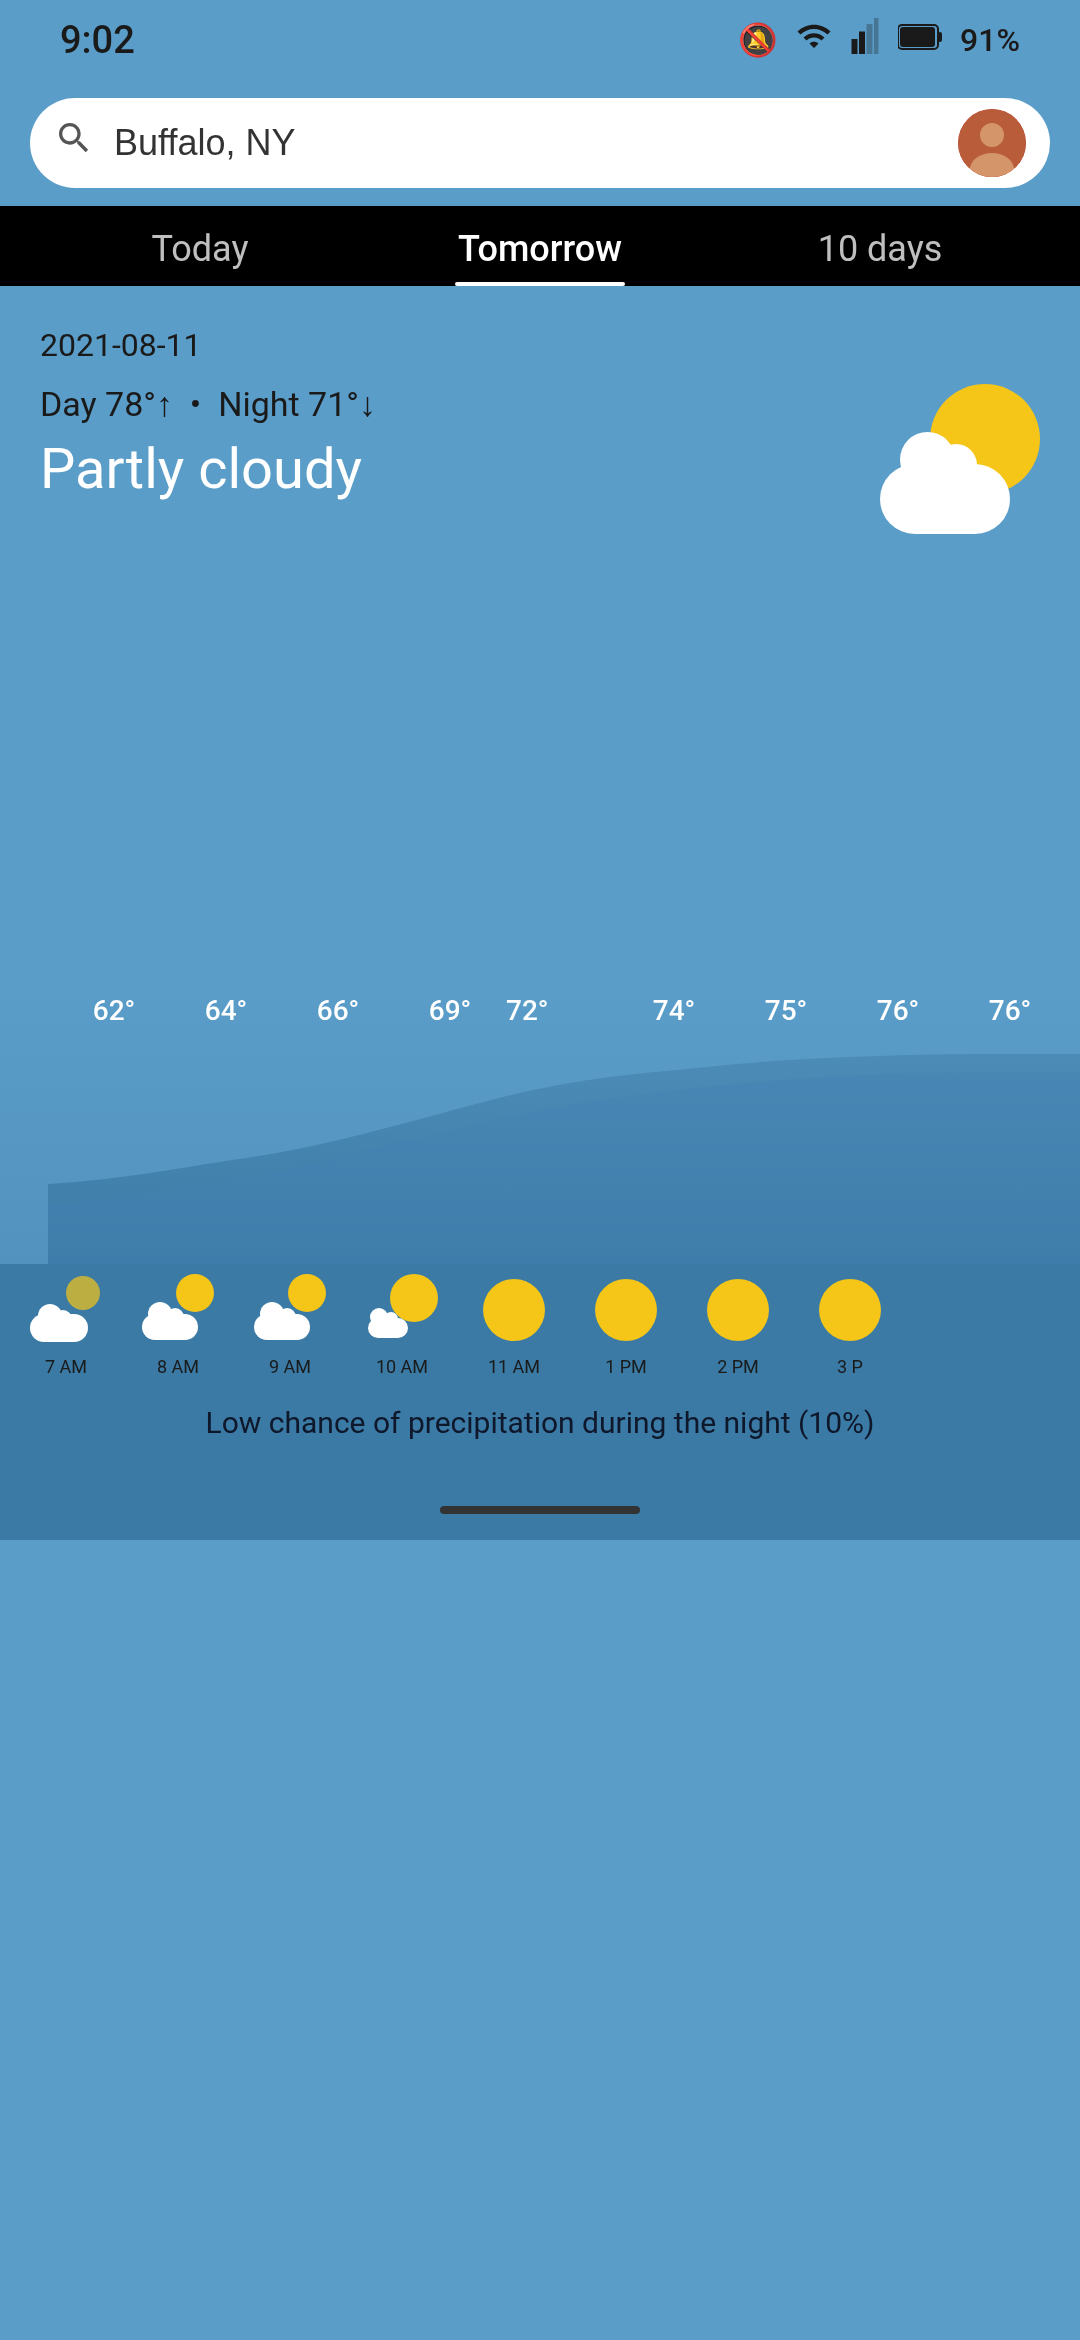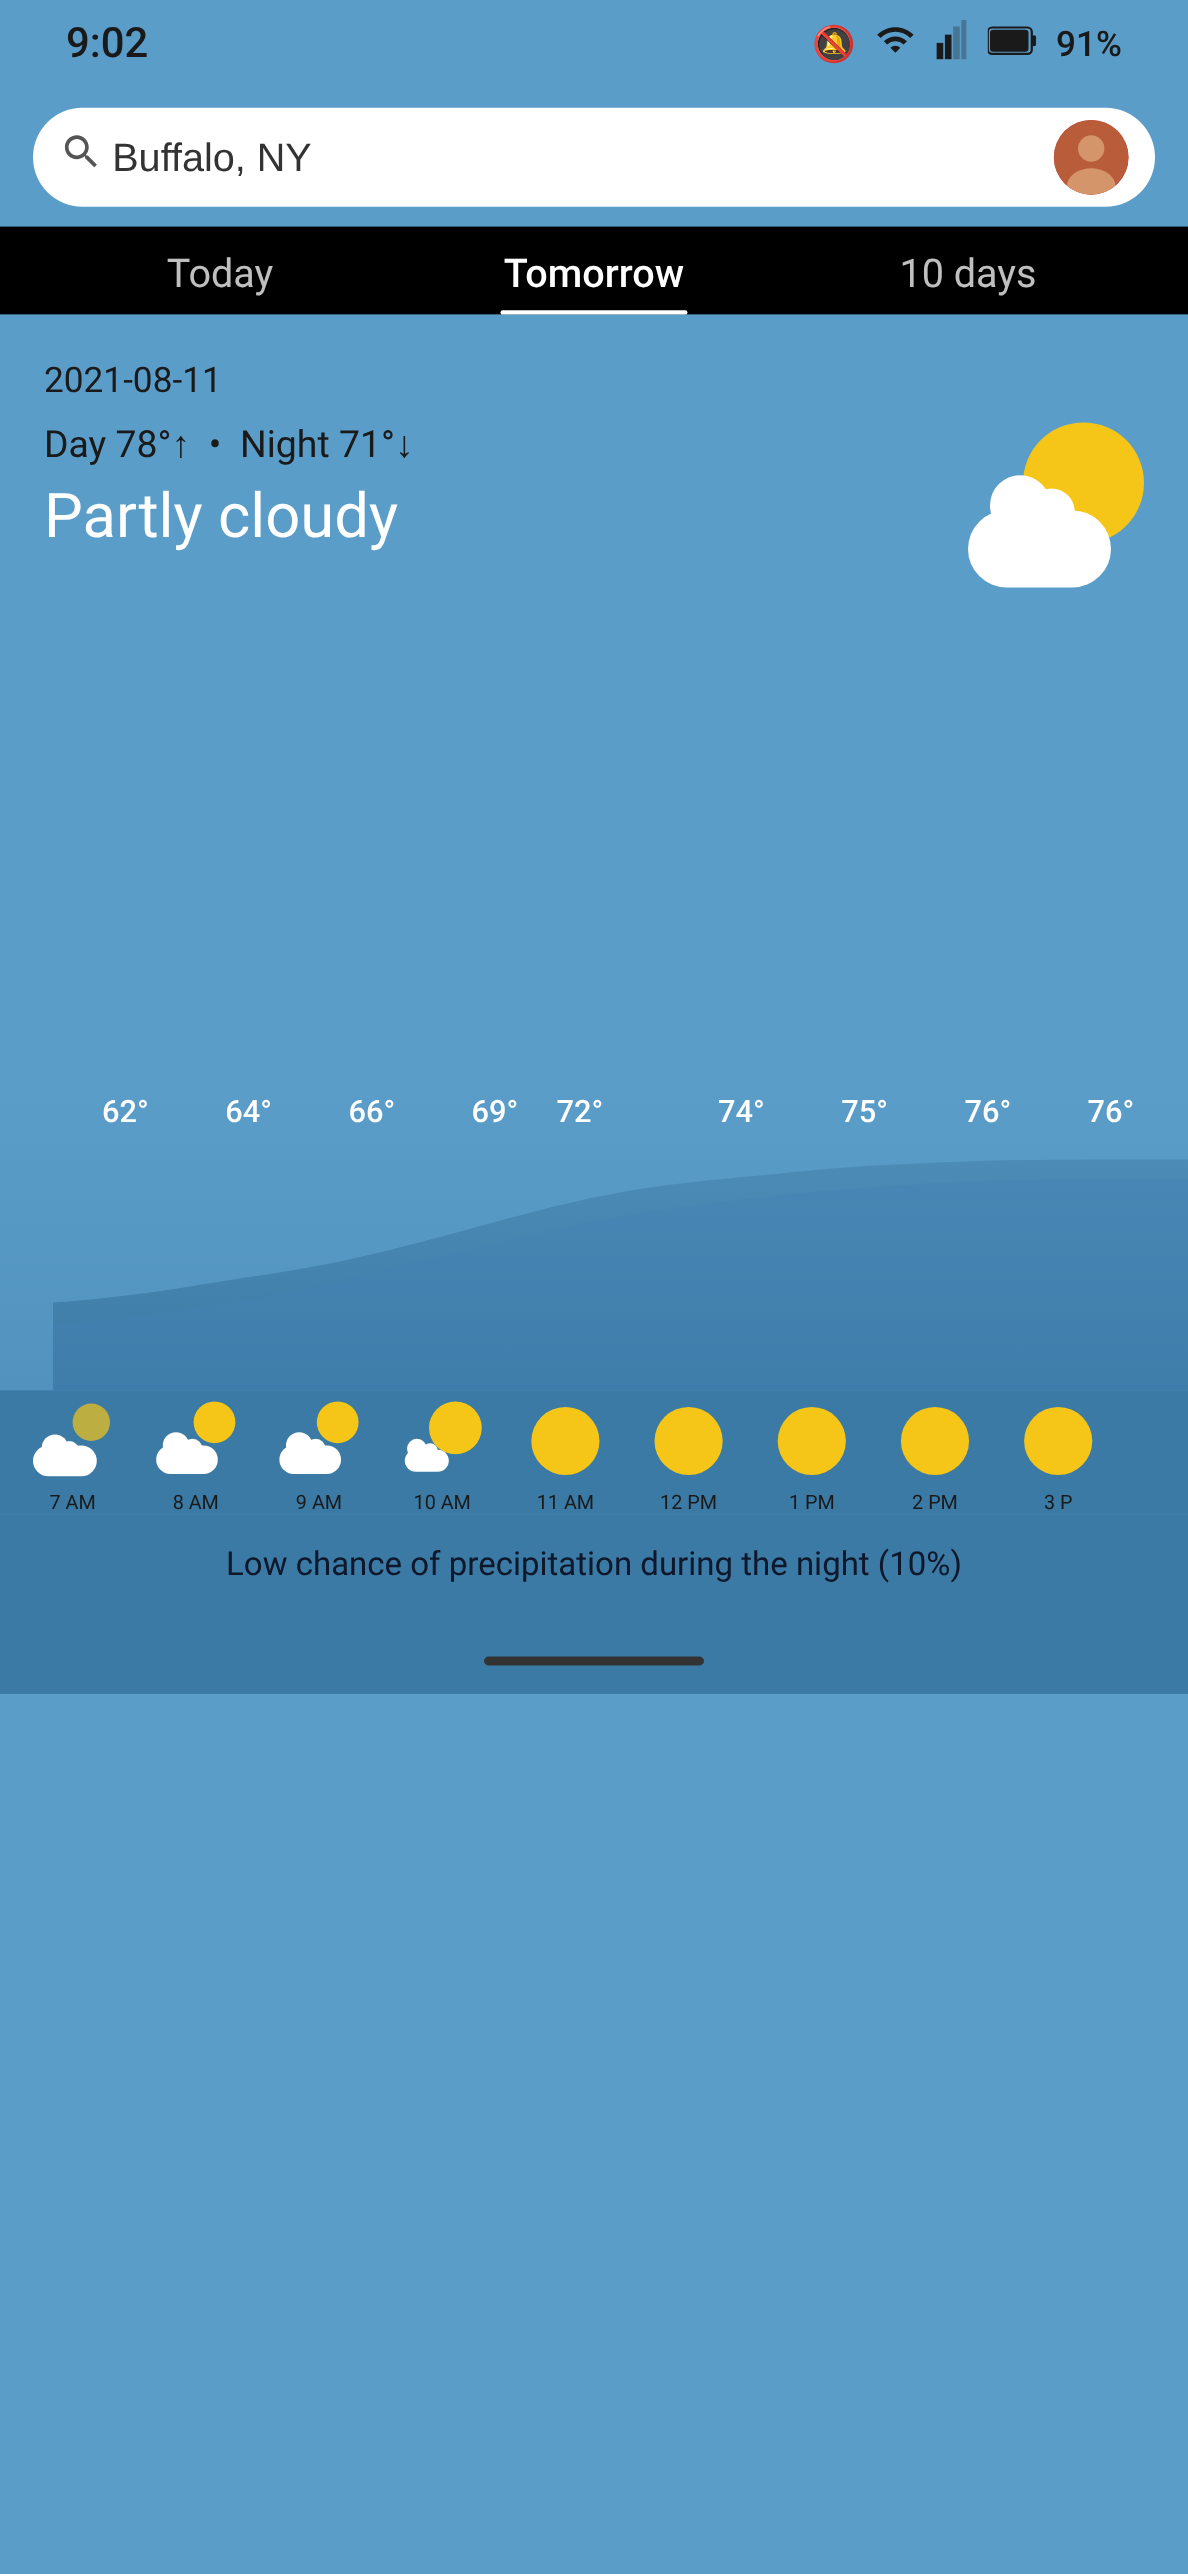--- a/index.html
+++ b/index.html
@@ -48,21 +48,21 @@
       padding: 18px 30px;
       background: #5b9dc9;
     }
     .search-bar {
       background: white;
       border-radius: 50px;
       height: 90px;
       display: flex;
       align-items: center;
       padding: 0 24px;
-      gap: 8px;
+      gap: 20px;
     }
     .search-icon-wrap {
       font-size: 40px;
       color: #555;
     }
     .search-input {
       flex: 1;
       font-size: 36px;
       color: #333;
       border: none;
@@ -408,26 +408,20 @@
       <span class="hour-label">10 AM</span>
     </div>
 
     <div class="hourly-item">
       <div class="small-weather-icon">
         <div style="width:62px;height:62px;background:#f5c518;border-radius:50%;position:absolute;top:5px;left:5px;"></div>
       </div>
       <span class="hour-label">11 AM</span>
     </div>
 
-    <div class="hourly-item">
-      <div class="small-weather-icon">
-        <div style="width:62px;height:62px;background:#f5c518;border-radius:50%;position:absolute;top:5px;left:5px;"></div>
-      </div>
-      <span class="hour-label">12 PM</span>
-    </div>
 
     <div class="hourly-item">
       <div class="small-weather-icon">
         <div style="width:62px;height:62px;background:#f5c518;border-radius:50%;position:absolute;top:5px;left:5px;"></div>
       </div>
       <span class="hour-label">1 PM</span>
     </div>
 
     <div class="hourly-item">
       <div class="small-weather-icon">

